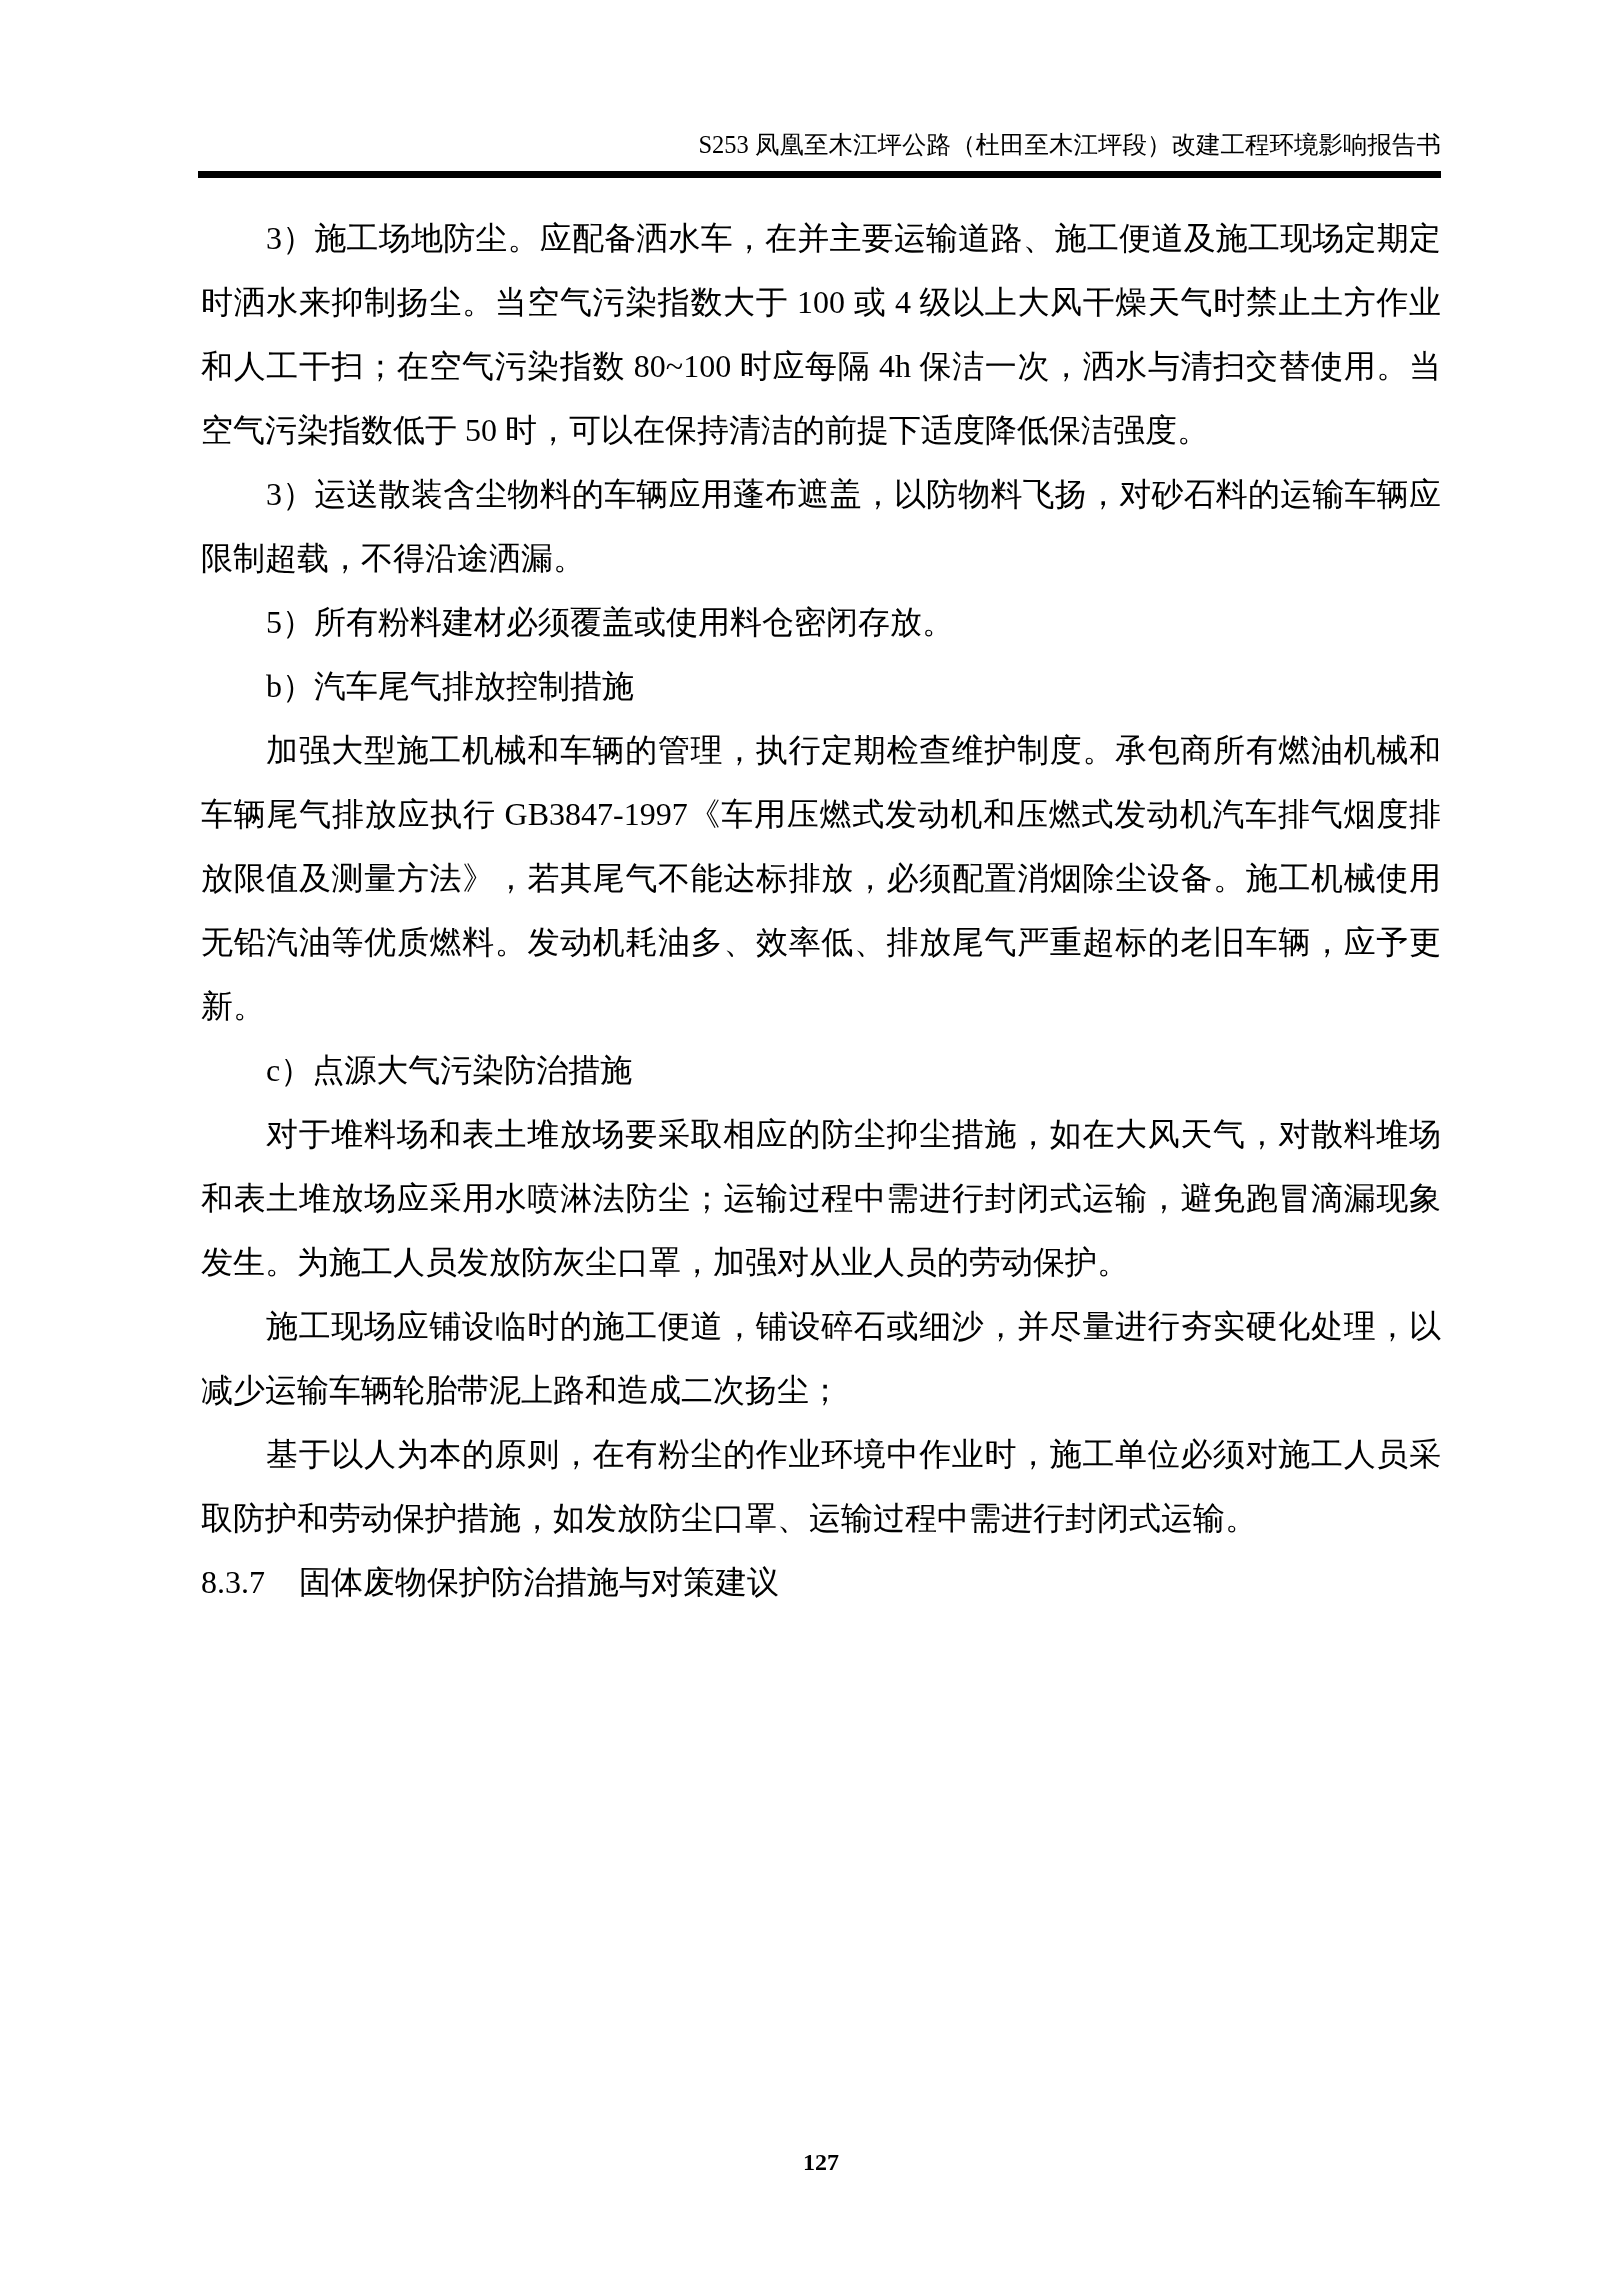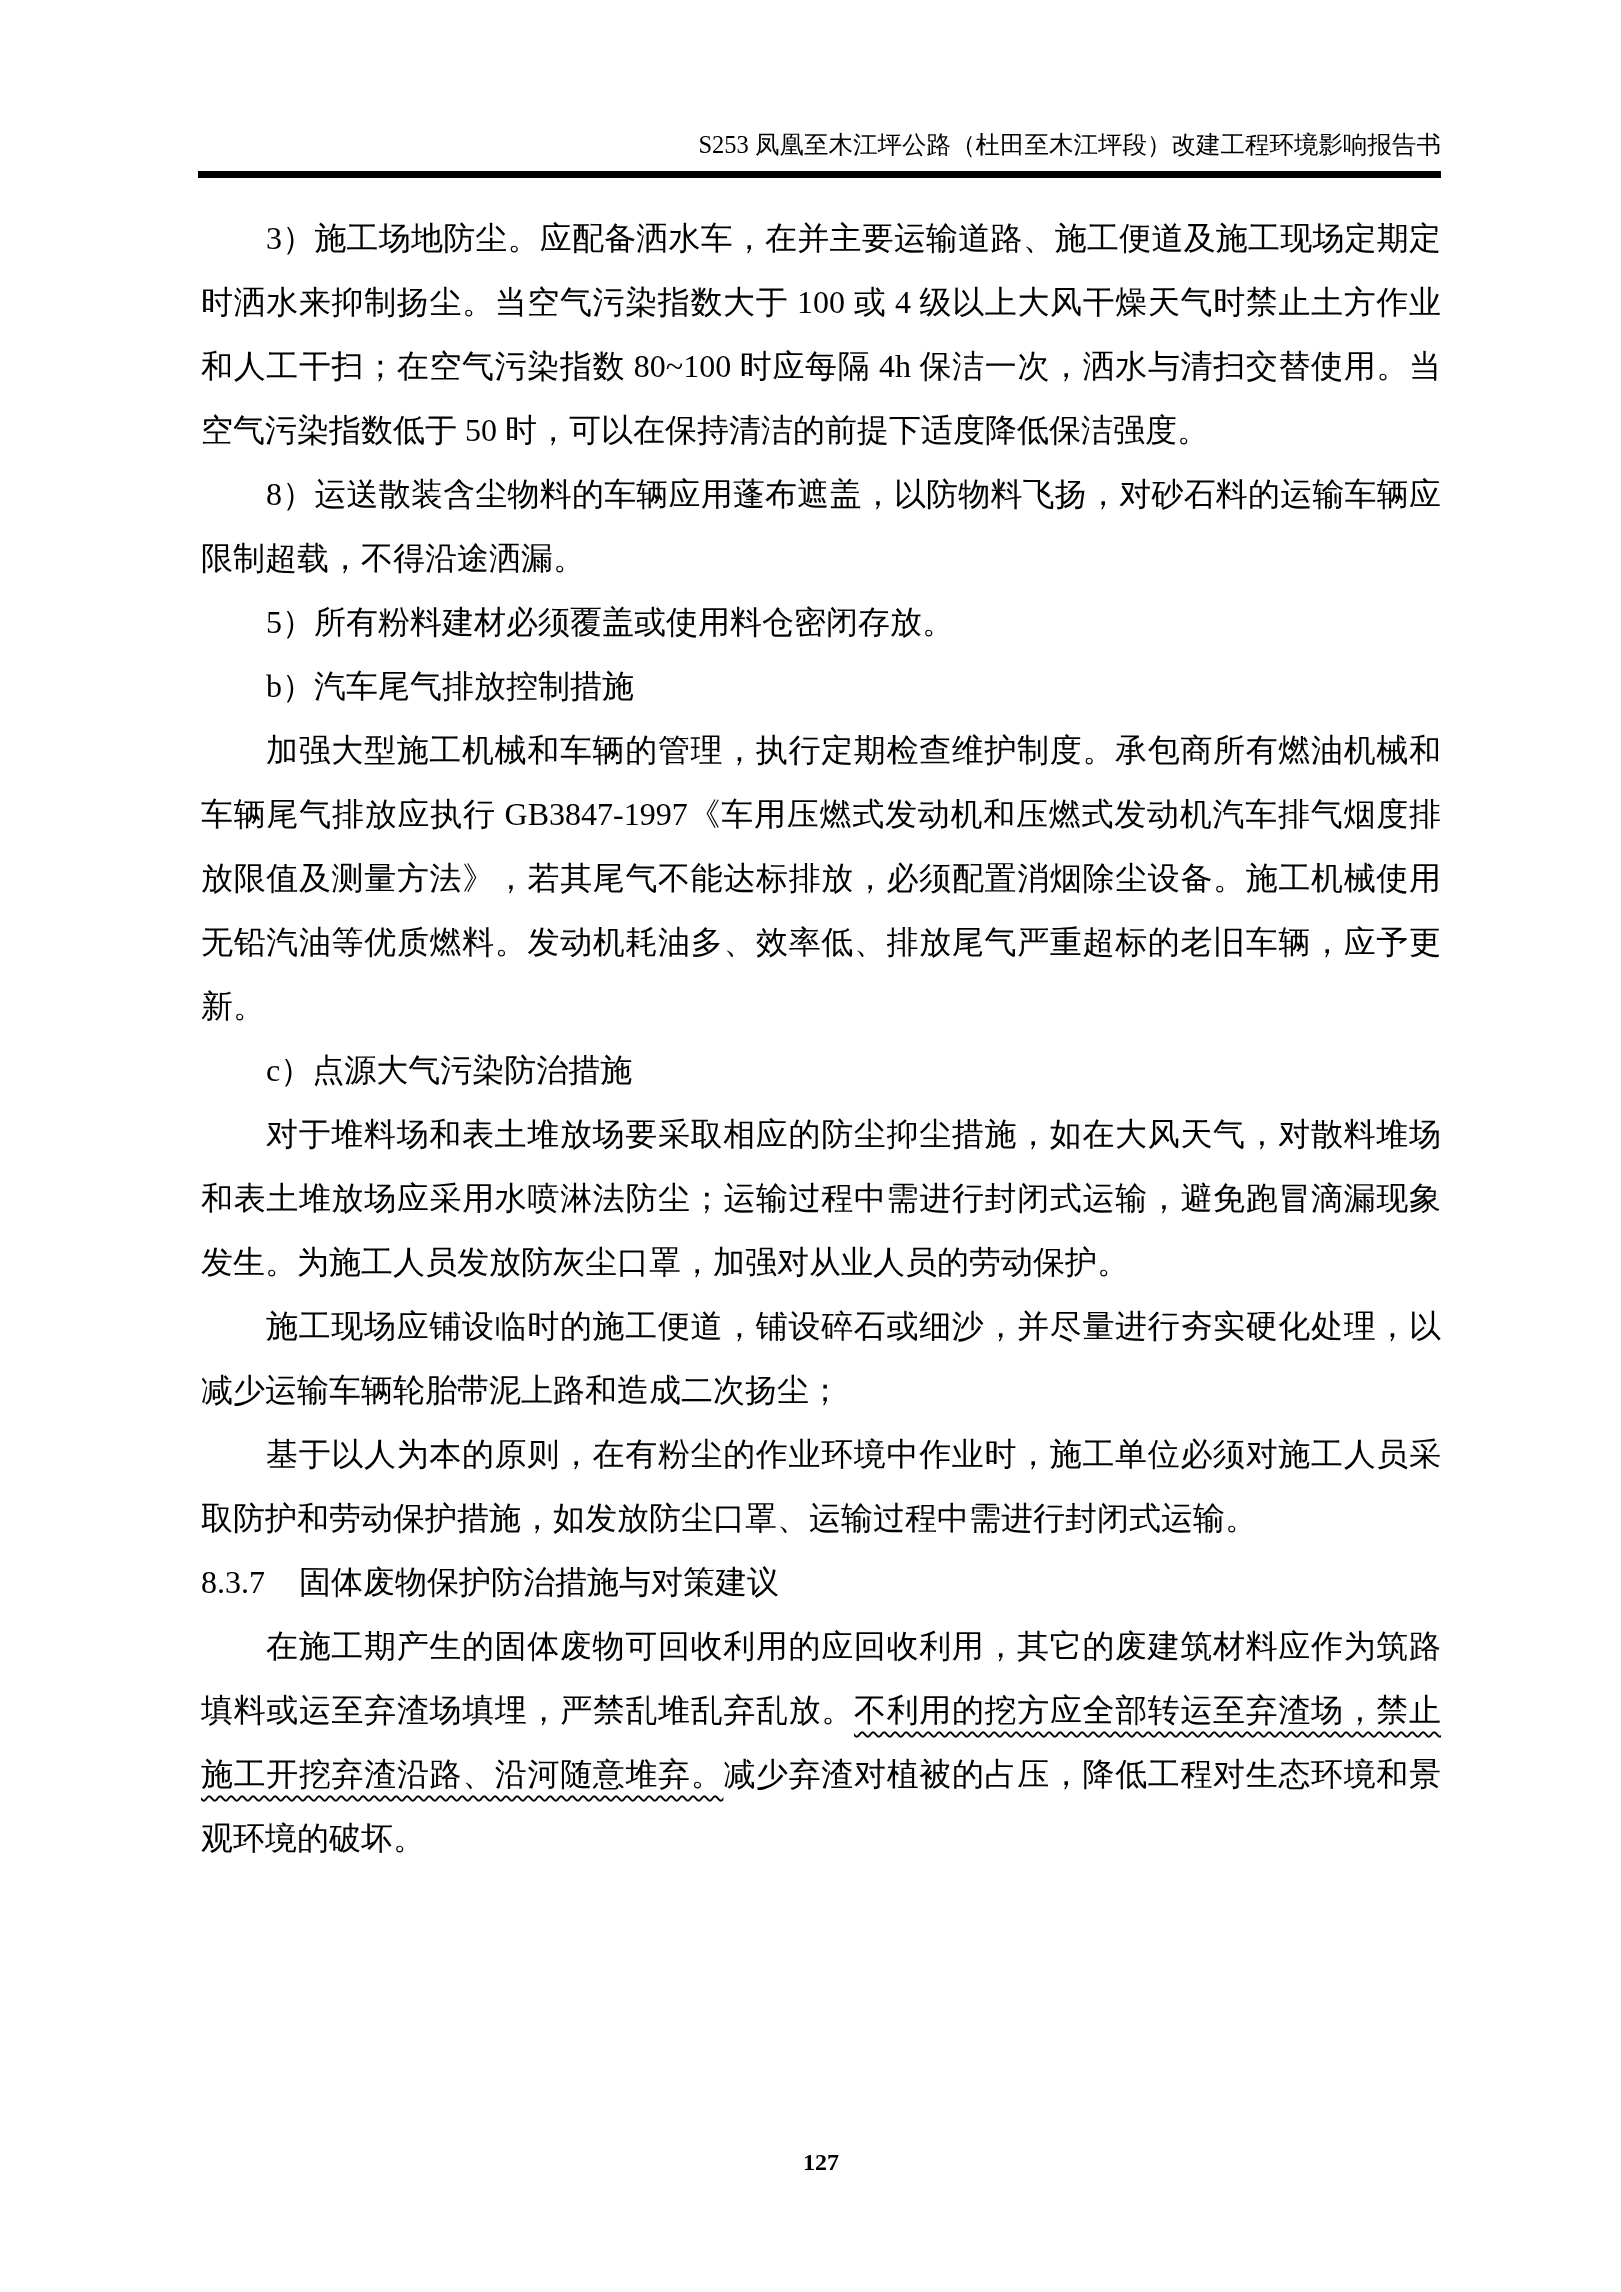--- a/index.html
+++ b/index.html
@@ -76,28 +76,27 @@
 </head>
 <body>
 
 <div class="page">
   <div class="header">
     <span>S253 凤凰至木江坪公路（杜田至木江坪段）改建工程环境影响报告书</span>
   </div>
   <div class="header-rule"></div>
   <div class="doc-body">
       <p class="body-para"><span>3）施工场地防尘。应配备洒水车，在并主要运输道路、施工便道及施工现场定期定时洒水来抑制扬尘。当空气污染指数大于 100 或 4 级以上大风干燥天气时禁止土方作业和人工干扫；在空气污染指数 80~100 时应每隔 4h 保洁一次，洒水与清扫交替使用。当空气污染指数低于 50 时，可以在保持清洁的前提下适度降低保洁强度。</span></p>
-      <p class="body-para"><span>8）运送散装含尘物料的车辆应用蓬布遮盖，以防物料飞扬，对砂石料的运输车辆应限制超载，不得沿途洒漏。</span></p>
+      <p class="body-para"><span>3）运送散装含尘物料的车辆应用蓬布遮盖，以防物料飞扬，对砂石料的运输车辆应限制超载，不得沿途洒漏。</span></p>
       <p class="body-para"><span>5）所有粉料建材必须覆盖或使用料仓密闭存放。</span></p>
       <p class="body-para"><span>b）汽车尾气排放控制措施</span></p>
       <p class="body-para"><span>加强大型施工机械和车辆的管理，执行定期检查维护制度。承包商所有燃油机械和车辆尾气排放应执行 GB3847-1997《车用压燃式发动机和压燃式发动机汽车排气烟度排放限值及测量方法》，若其尾气不能达标排放，必须配置消烟除尘设备。施工机械使用无铅汽油等优质燃料。发动机耗油多、效率低、排放尾气严重超标的老旧车辆，应予更新。</span></p>
       <p class="body-para"><span>c）点源大气污染防治措施</span></p>
       <p class="body-para"><span>对于堆料场和表土堆放场要采取相应的防尘抑尘措施，如在大风天气，对散料堆场和表土堆放场应采用水喷淋法防尘；运输过程中需进行封闭式运输，避免跑冒滴漏现象发生。为施工人员发放防灰尘口罩，加强对从业人员的劳动保护。</span></p>
       <p class="body-para"><span>施工现场应铺设临时的施工便道，铺设碎石或细沙，并尽量进行夯实硬化处理，以减少运输车辆轮胎带泥上路和造成二次扬尘；</span></p>
       <p class="body-para"><span>基于以人为本的原则，在有粉尘的作业环境中作业时，施工单位必须对施工人员采取防护和劳动保护措施，如发放防尘口罩、运输过程中需进行封闭式运输。</span></p>
       <p class="heading"><span class="h-num">8.3.7</span><span>固体废物保护防治措施与对策建议</span></p>
-      <p class="body-para"><span>在施工期产生的固体废物可回收利用的应回收利用，其它的废建筑材料应作为筑路填料或运至弃渣场填埋，严禁乱堆乱弃乱放。</span><span class="wavy">不利用的挖方应全部转运至弃渣场，禁止施工开挖弃渣沿路、沿河随意堆弃。</span><span>减少弃渣对植被的占压，降低工程对生态环境和景观环境的破坏。</span></p>
     </div>
   <div class="footer">
     <span>127</span>
   </div>
 </div>
 
 
 </body></html>

